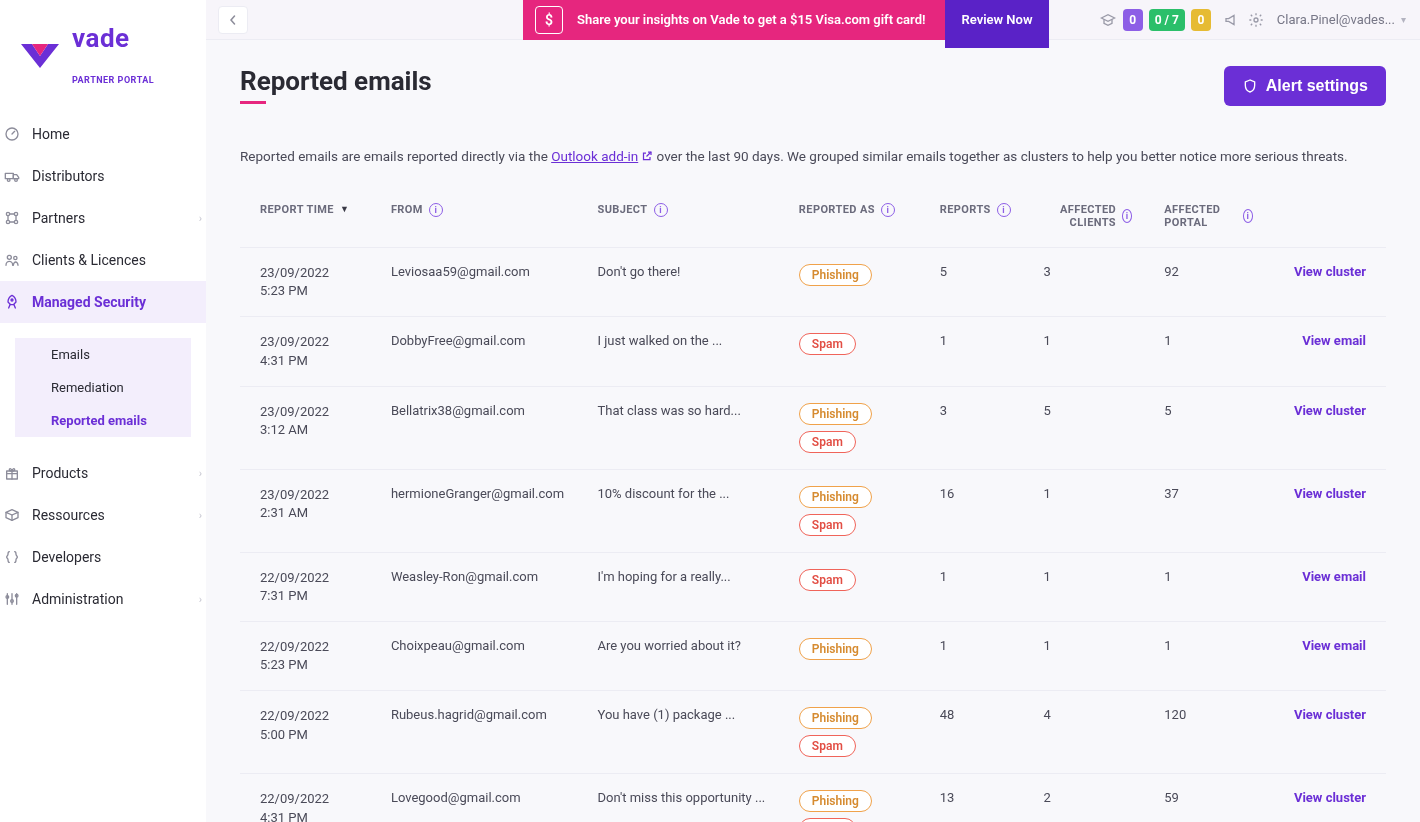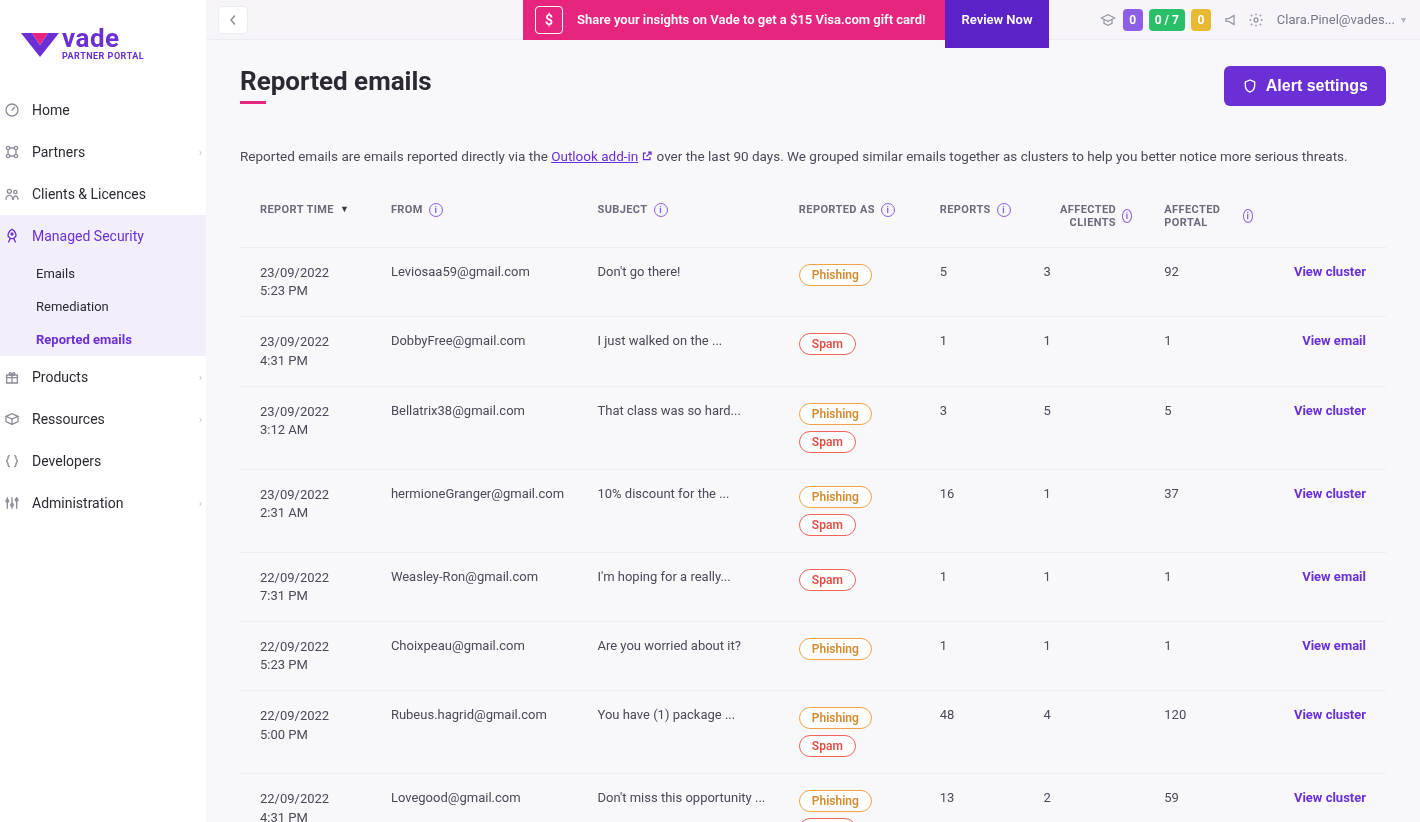--- a/index.html
+++ b/index.html
@@ -15,32 +15,32 @@
     --tag-phish-border:#f0a24a;
     --tag-phish-text:#d68b30;
     --tag-spam-border:#f0645a;
     --tag-spam-text:#e24e44;
   }
   *{box-sizing:border-box;}
   body{margin:0;font-family:-apple-system,BlinkMacSystemFont,'Segoe UI',Roboto,Arial,sans-serif;color:var(--text);background:var(--bg);font-size:13px;}
   .app{display:flex;min-height:822px;}
   
   .sidebar{width:206px;background:var(--sidebar);padding:25px 0 0 0;display:flex;flex-direction:column;}
-  .logo{display:flex;align-items:flex-end;gap:0;padding:0 18px 28px 18px;}
+  .logo{display:flex;align-items:center;gap:10px;padding:0 18px 28px 18px;}
   .logo svg{flex:0 0 auto;}
   .logo-text{display:flex;flex-direction:column;}
   .logo-text .brand{font-size:26px;font-weight:700;color:var(--purple);letter-spacing:.5px;line-height:1;}
-  .logo-text .sub{font-size:9px;font-weight:700;color:var(--purple);letter-spacing:.5px;}
+  .logo-text .sub{font-size:9px;font-weight:700;color:var(--purple);letter-spacing:.5px;margin-top:24px;}
   .nav{list-style:none;margin:0;padding:0;}
   .nav>li{padding:0;}
   .nav .item{display:flex;align-items:center;gap:12px;padding:13px 4px;cursor:pointer;color:var(--text);font-size:14px;}
   .nav .item .label{flex:1;}
   .nav .item .chev{color:#c6c6d0;font-size:11px;}
-  .nav .item.active{color:var(--purple);font-weight:400;background:var(--active-bg);}
-  .nav .sub-list{list-style:none;margin:0;padding:0;background:var(--active-bg);}
+  .nav .item.active{color:var(--purple);font-weight:700;background:var(--active-bg);}
+  .nav .sub-list{list-style:none;margin:15px;padding:0;background:var(--active-bg);}
   .nav .sub-list li{padding:9px 18px 9px 36px;font-size:13px;cursor:pointer;}
   .nav .sub-list li.active{color:var(--purple);font-weight:700;}
   .nav-icon{width:16px;height:16px;color:#8c8c9a;display:inline-flex;align-items:center;justify-content:center;}
   .nav .item.active .nav-icon{color:var(--purple);}
   
   .main{flex:1;display:flex;flex-direction:column;}
   .topbar{height:40px;background:#f7f5fa;display:flex;align-items:center;border-bottom:1px solid var(--border);}
   .topbar .back-btn{width:30px;height:28px;background:#fff;border:1px solid var(--border);border-radius:4px;margin-left:12px;display:flex;align-items:center;justify-content:center;cursor:pointer;color:#8c8c9a;}
   .banner{flex:0 0 auto;margin-left:275px;height:40px;background:var(--pink);display:flex;align-items:center;color:#fff;font-size:13px;font-weight:600;}
   .banner .sq-icon{width:28px;height:28px;border:1.5px solid #fff;border-radius:4px;margin:0 14px 0 12px;display:flex;align-items:center;justify-content:center;font-size:14px;}
@@ -103,20 +103,33 @@
                 <path d="M12 12 L16 8"></path>
               </svg>
             </span>
             <span class="label">Home</span>
           </div>
         </li>
         <li>
           <div class="item">
             <span class="nav-icon">
               <svg width="16" height="16" viewBox="0 0 24 24" fill="none" stroke="currentColor" stroke-width="2" stroke-linecap="round" stroke-linejoin="round">
+                <rect x="2" y="8" width="12" height="8"></rect>
+                <path d="M14 10 H19 L22 14 V16 H14 Z"></path>
+                <circle cx="7" cy="18" r="2"></circle>
+                <circle cx="18" cy="18" r="2"></circle>
+              </svg>
+            </span>
+            <span class="label">Distributors</span>
+          </div>
+        </li>
+        <li>
+          <div class="item">
+            <span class="nav-icon">
+              <svg width="16" height="16" viewBox="0 0 24 24" fill="none" stroke="currentColor" stroke-width="2" stroke-linecap="round" stroke-linejoin="round">
                 <circle cx="6" cy="6" r="2.5"></circle>
                 <circle cx="18" cy="6" r="2.5"></circle>
                 <circle cx="6" cy="18" r="2.5"></circle>
                 <circle cx="18" cy="18" r="2.5"></circle>
                 <path d="M8.5 6 H15.5 M6 8.5 V15.5 M18 8.5 V15.5 M8.5 18 H15.5"></path>
               </svg>
             </span>
             <span class="label">Partners</span>
             <span class="chev">›</span>
           </div>

